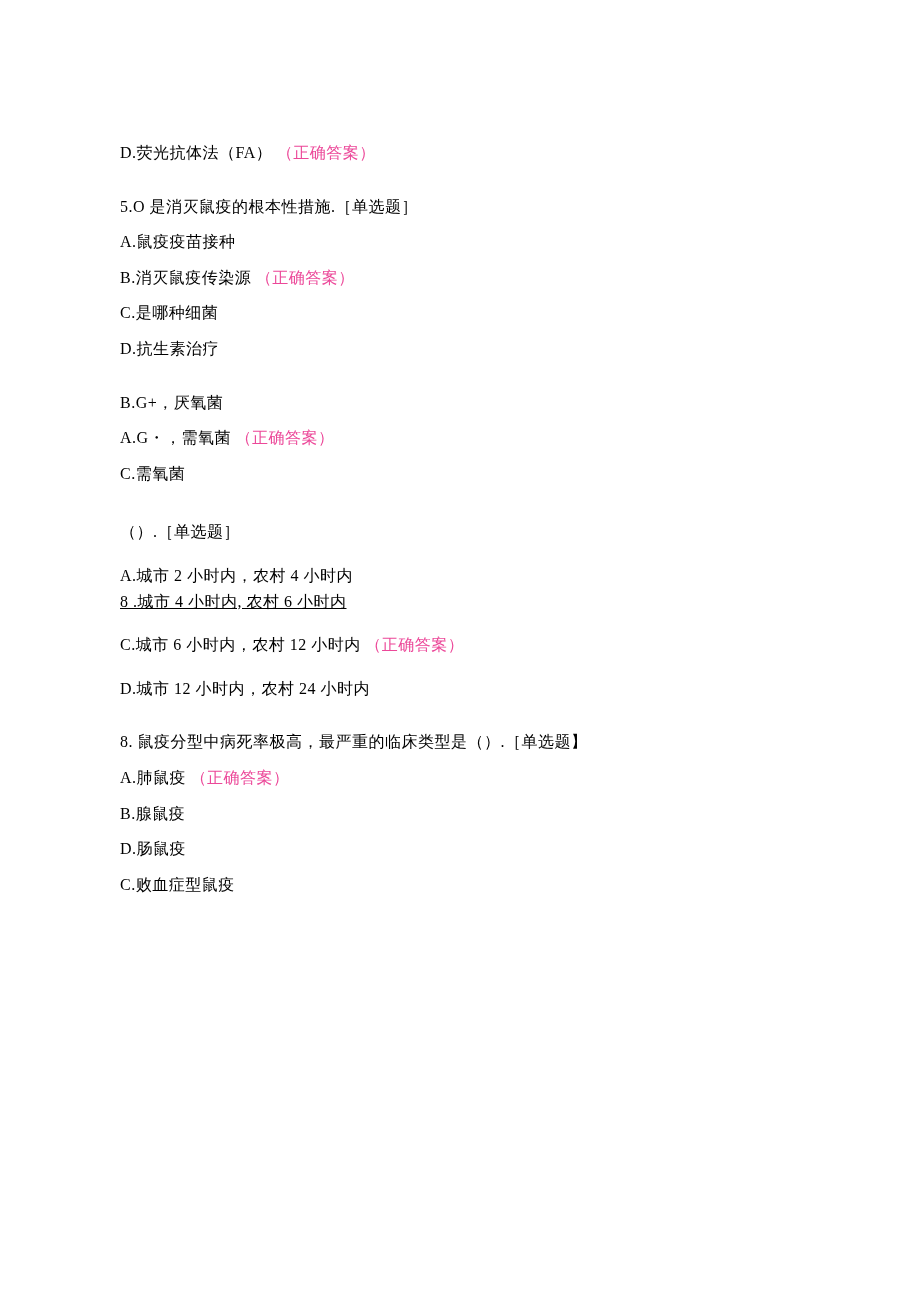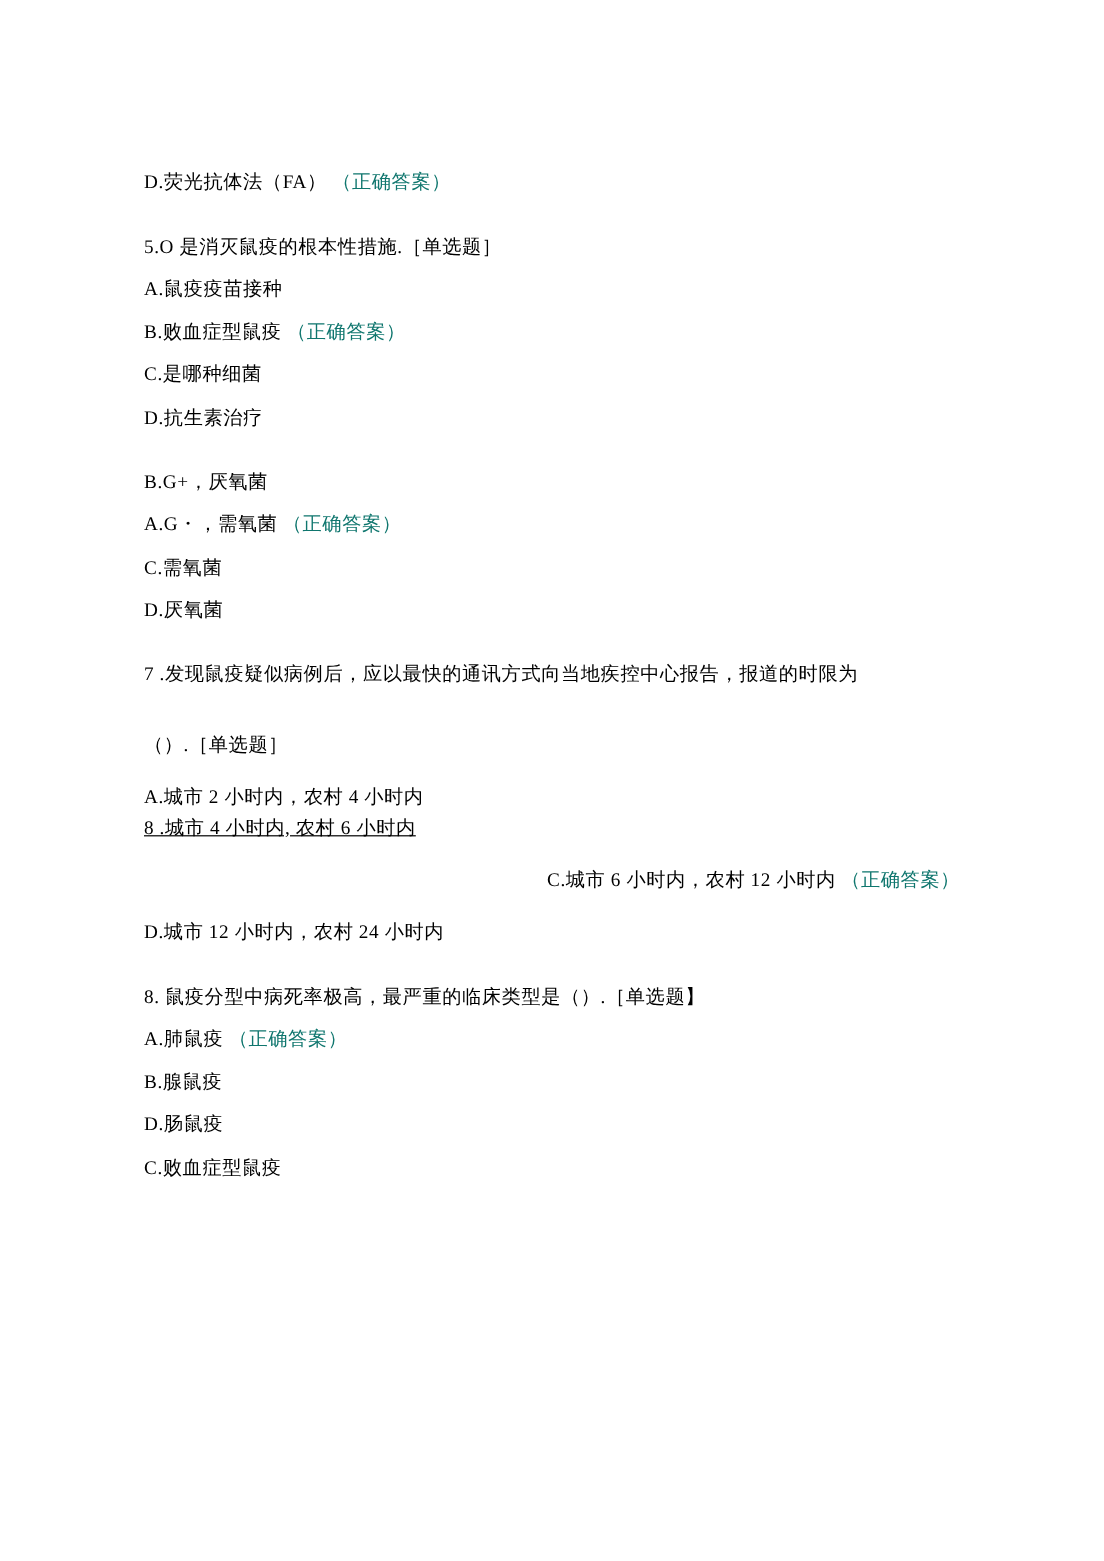--- a/index.html
+++ b/index.html
@@ -14,60 +14,58 @@
       padding: 140px 120px 100px 120px;
     }
     .line {
       margin-bottom: 10px;
       letter-spacing: 0.5px;
     }
     .block {
       margin-bottom: 28px;
     }
     .correct {
-      color: #0f766e;
+      color: #ec4899;
     }
   </style>
 </head>
 <body>
 
 <div class="block">
   <div class="line">
     <span>D.荧光抗体法（FA）</span>
     <span class="correct">（正确答案）</span>
   </div>
 </div>
 
 <div class="block">
   <div class="line">5.O 是消灭鼠疫的根本性措施.［单选题］</div>
   <div class="line">A.鼠疫疫苗接种</div>
   <div class="line">
-    <span>B.败血症型鼠疫</span>
+    <span>B.消灭鼠疫传染源</span>
     <span class="correct">（正确答案）</span>
   </div>
   <div class="line">C.是哪种细菌</div>
   <div class="line">D.抗生素治疗</div>
 </div>
 
 <div class="block">
   <div class="line">B.G+，厌氧菌</div>
   <div class="line">
     <span>A.G・，需氧菌</span>
     <span class="correct">（正确答案）</span>
   </div>
   <div class="line">C.需氧菌</div>
-  <div class="line">D.厌氧菌</div>
 </div>
 
 <div class="block">
-  <div class="line">7 .发现鼠疫疑似病例后，应以最快的通讯方式向当地疾控中心报告，报道的时限为</div>
   <div class="line" style="margin-bottom:18px;margin-top:33px;">（）.［单选题］</div>
   <div class="line" style="margin-bottom:0;">A.城市 2 小时内，农村 4 小时内</div>
   <div class="line" style="margin-bottom:18px;text-decoration:underline;">8 .城市 4 小时内, 农村 6 小时内</div>
-  <div class="line" style="margin-bottom:18px;text-align:right;">
+  <div class="line" style="margin-bottom:18px;">
     <span>C.城市 6 小时内，农村 12 小时内</span>
     <span class="correct">（正确答案）</span>
   </div>
   <div class="line">D.城市 12 小时内，农村 24 小时内</div>
 </div>
 
 <div class="block">
   <div class="line">8. 鼠疫分型中病死率极高，最严重的临床类型是（）.［单选题】</div>
   <div class="line">
     <span>A.肺鼠疫</span>

